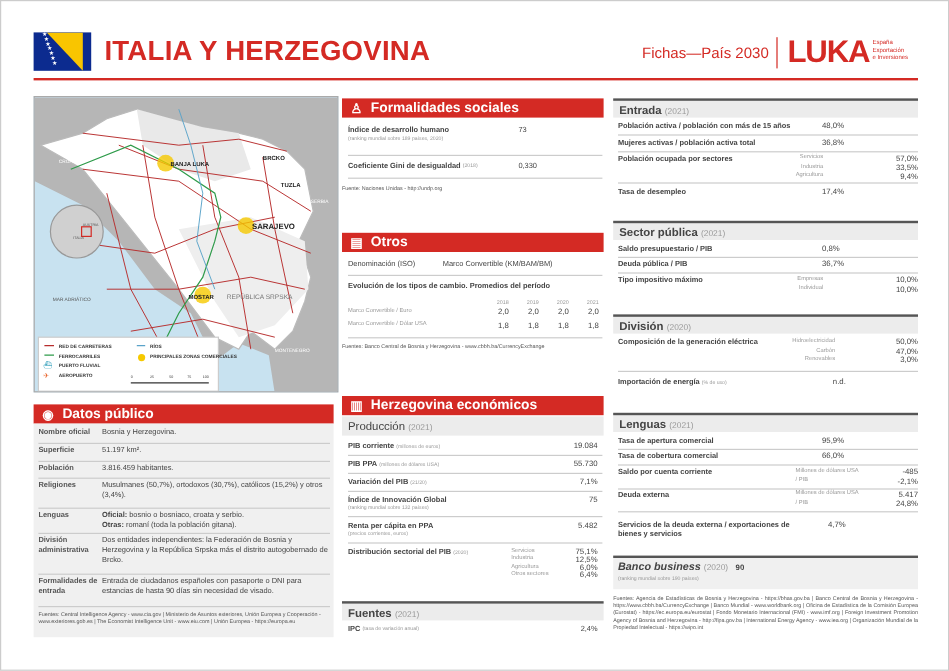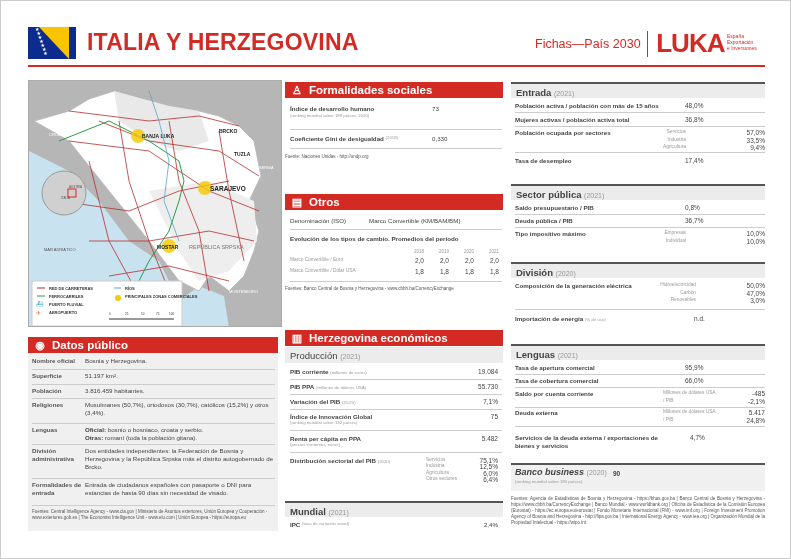--- a/index.html
+++ b/index.html
@@ -208,21 +208,21 @@
     <div class="abs" style="left:289px;top:456px;font-size:6.2px"><span class="lbl">Distribución sectorial del PIB</span> <span class="small">(2020)</span></div>
     <div class="abs" style="left:425px;top:456px;font-size:4.8px;color:#999">Servicios</div>
     <div class="abs r" style="left:440px;top:456px;width:57px;font-size:6.5px;color:#444">75,1%</div>
     <div class="abs" style="left:425px;top:462.3px;font-size:4.8px;color:#999">Industria</div>
     <div class="abs r" style="left:440px;top:462.3px;width:57px;font-size:6.5px;color:#444">12,5%</div>
     <div class="abs" style="left:425px;top:468.6px;font-size:4.8px;color:#999">Agricultura</div>
     <div class="abs r" style="left:440px;top:468.6px;width:57px;font-size:6.5px;color:#444">6,0%</div>
     <div class="abs" style="left:425px;top:474.9px;font-size:4.8px;color:#999">Otros sectores</div>
     <div class="abs r" style="left:440px;top:474.9px;width:57px;font-size:6.5px;color:#444">6,4%</div>
   </div>
-<div class="subhead" style="left:284px;top:500px;width:218px;height:16px"><span style="font-weight:bold;color:#444;font-size:9.5px">Mundial</span> <span>(2021)</span></div>
+<div class="subhead" style="left:284px;top:500px;width:218px;height:16px"><span style="font-weight:bold;color:#444;font-size:9.5px">Fuentes</span> <span>(2021)</span></div>
 <div class="row" style="left:289px;top:520px"><span class="lbl">IPC</span>&nbsp;<span class="small">(tasa de variación anual)</span></div>
 <div class="row val r" style="left:440px;top:520px;width:57px;display:block">2,4%</div>
 
 <div id="right-col">
     <div class="subhead" style="left:510px;top:81px;width:254px;height:16px"><span style="font-weight:bold;color:#444;font-size:9.5px">Entrada</span> <span>(2021)</span></div>
     <div class="abs lbl" style="left:514px;top:101px;width:160px;font-size:6.2px;line-height:8px">Población activa / población con más de 15 años</div>
     <div class="abs" style="left:684px;top:101px;font-size:6.5px;color:#444">48,0%</div>
     <div class="hr" style="left:514px;top:111px;width:250px"></div>
     <div class="abs lbl" style="left:514px;top:115px;width:160px;font-size:6.2px;line-height:8px">Mujeres activas / población activa total</div>
     <div class="abs" style="left:684px;top:115px;font-size:6.5px;color:#444">36,8%</div>

